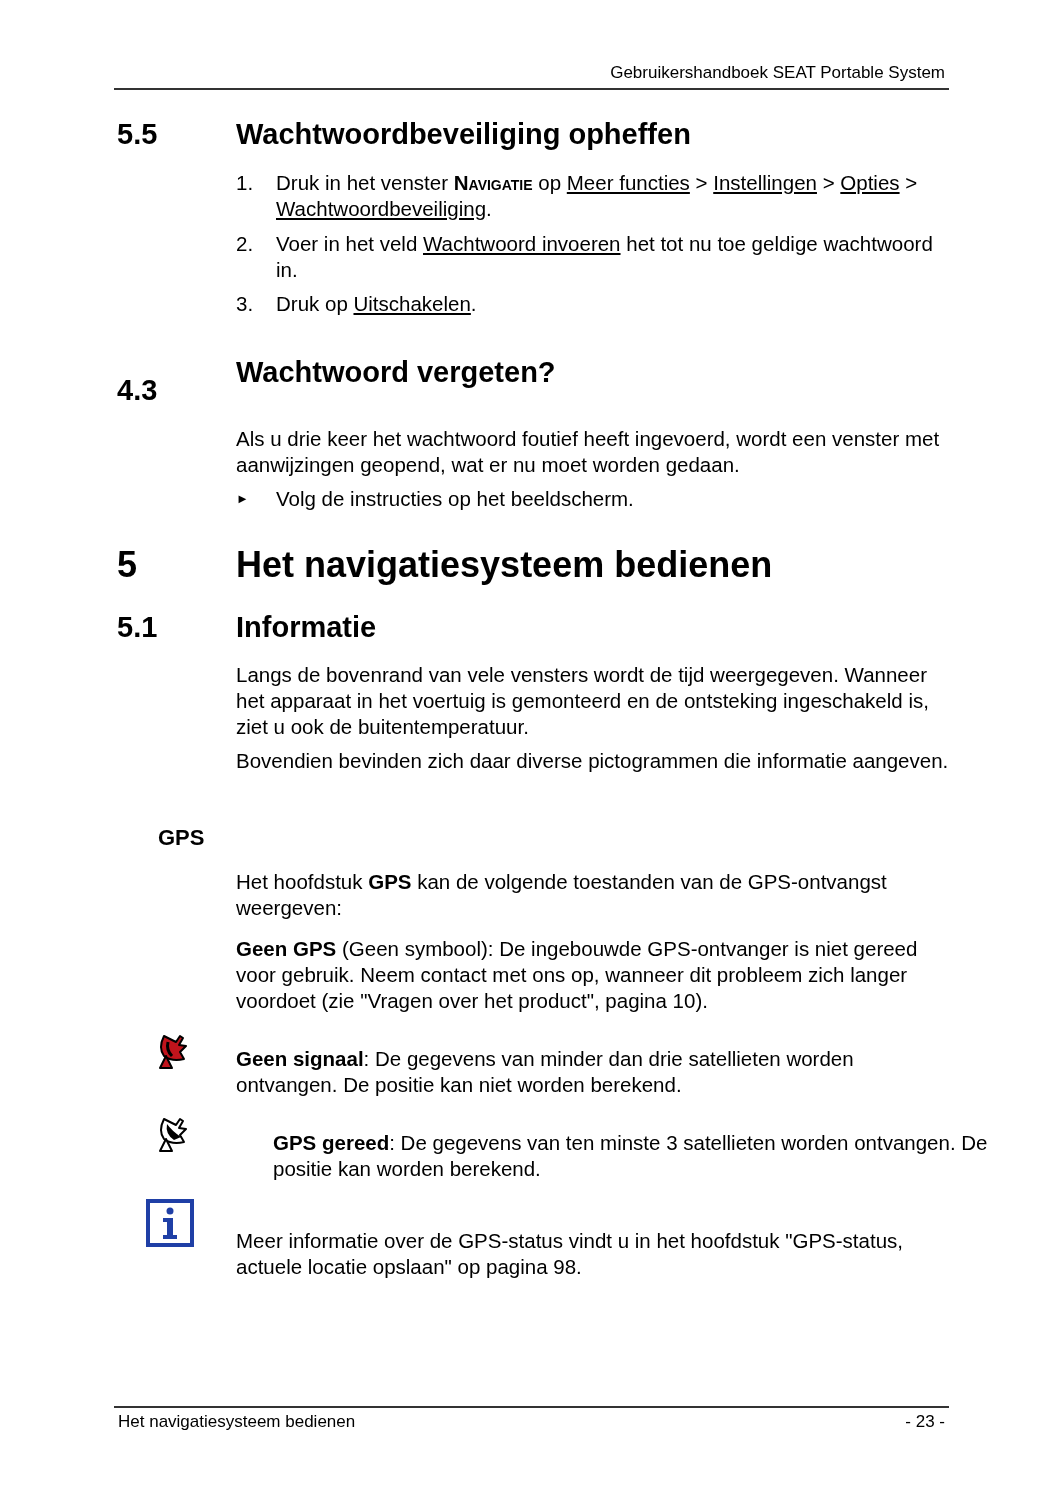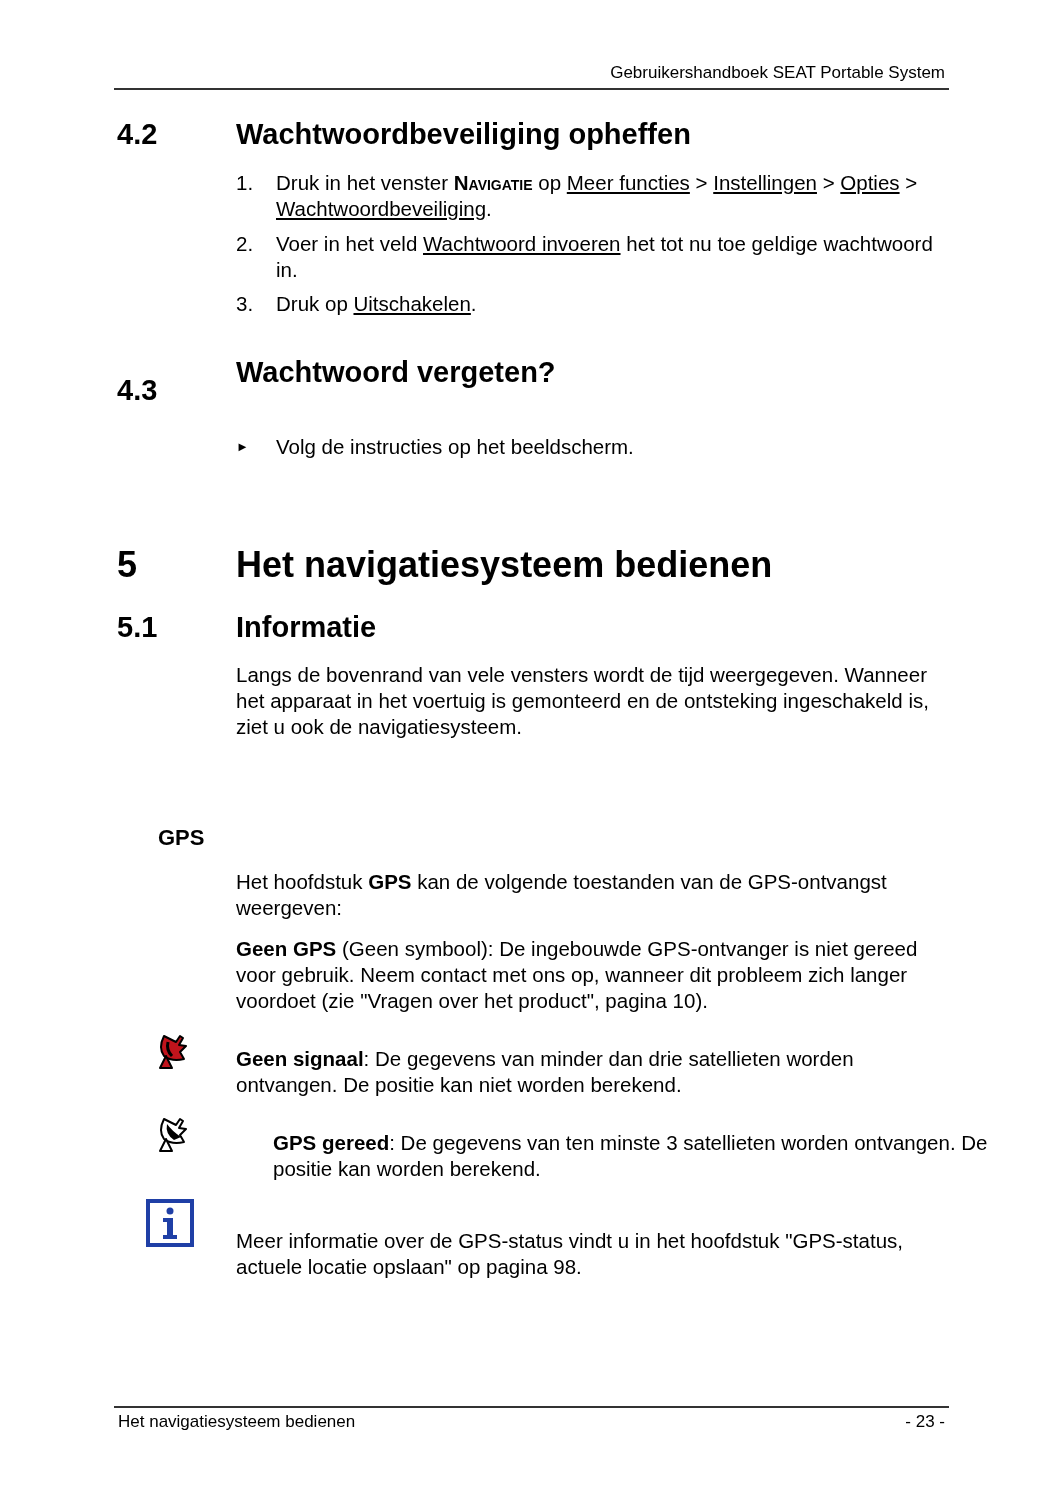--- a/index.html
+++ b/index.html
@@ -25,54 +25,56 @@
     .icon { left: 150px; }
     .footer-left { left: 118px; top: 1412px; font-size: 17px; }
     .footer-right { right: 118px; top: 1412px; font-size: 17px; }
   </style>
 </head>
 <body>
 
 <div class="abs header-text">Gebruikershandboek SEAT Portable System</div>
 <div class="abs rule" style="top:88px;"></div>
 
-<div class="abs h2 num" style="top:118px;">4.2</div>
+<div class="abs h2 num" style="top:118px;">5.5</div>
 <div class="abs h2 title" style="top:118px;">Wachtwoordbeveiliging opheffen</div>
 
 <div class="abs body" style="top:170px;">
   <div class="li">
     <span class="mk">1.</span>
     <p><span>Druk in het venster </span><span class="sc">Navigatie</span><span> op </span><span class="u">Meer functies</span><span> &gt; </span><span class="u">Instellingen</span><span> &gt; </span><span class="u">Opties</span><span> &gt; </span><span class="u">Wachtwoordbeveiliging</span><span>.</span></p>
   </div>
   <div class="li" style="margin-top:9px;">
     <span class="mk">2.</span>
     <p><span>Voer in het veld </span><span class="u">Wachtwoord invoeren</span><span> het tot nu toe geldige wachtwoord in.</span></p>
   </div>
   <div class="li" style="margin-top:8px;">
     <span class="mk">3.</span>
     <p><span>Druk op </span><span class="u">Uitschakelen</span><span>.</span></p>
   </div>
 </div>
 
 <div class="abs h2 num" style="top:374px;">4.3</div>
 <div class="abs h2 title" style="top:356px;">Wachtwoord vergeten?</div>
 <div class="abs body" style="top:426px;">
+  <p>Als u drie keer het wachtwoord foutief heeft ingevoerd, wordt een venster met aanwijzingen geopend, wat er nu moet worden gedaan.</p>
   <div class="li" style="margin-top:8px;">
     <span class="mk" style="font-size:13px;">►</span>
     <p>Volg de instructies op het beeldscherm.</p>
   </div>
 </div>
 
 <div class="abs h1 num" style="top:544px;">5</div>
 <div class="abs h1 title" style="top:544px;">Het navigatiesysteem bedienen</div>
 
 <div class="abs h2 num" style="top:611px;">5.1</div>
 <div class="abs h2 title" style="top:611px;text-align:right;">Informatie</div>
 <div class="abs body" style="top:662px;">
-  <p>Langs de bovenrand van vele vensters wordt de tijd weergegeven. Wanneer het apparaat in het voertuig is gemonteerd en de ontsteking ingeschakeld is, ziet u ook de navigatiesysteem.</p>
+  <p>Langs de bovenrand van vele vensters wordt de tijd weergegeven. Wanneer het apparaat in het voertuig is gemonteerd en de ontsteking ingeschakeld is, ziet u ook de buitentemperatuur.</p>
+  <p style="margin-top:8px;">Bovendien bevinden zich daar diverse pictogrammen die informatie aangeven.</p>
 </div>
 
 <div class="abs sub" style="top:825px;">GPS</div>
 <div class="abs body" style="top:869px;">
   <p><span>Het hoofdstuk </span><span class="b">GPS</span><span> kan de volgende toestanden van de GPS-ontvangst weergeven:</span></p>
 </div>
 <div class="abs body" style="top:936px;">
   <p><span class="b">Geen GPS</span><span> (Geen symbool): De ingebouwde GPS-ontvanger is niet gereed voor gebruik. Neem contact met ons op, wanneer dit probleem zich langer voordoet (zie "Vragen over het product", pagina 10).</span></p>
 </div>
 

